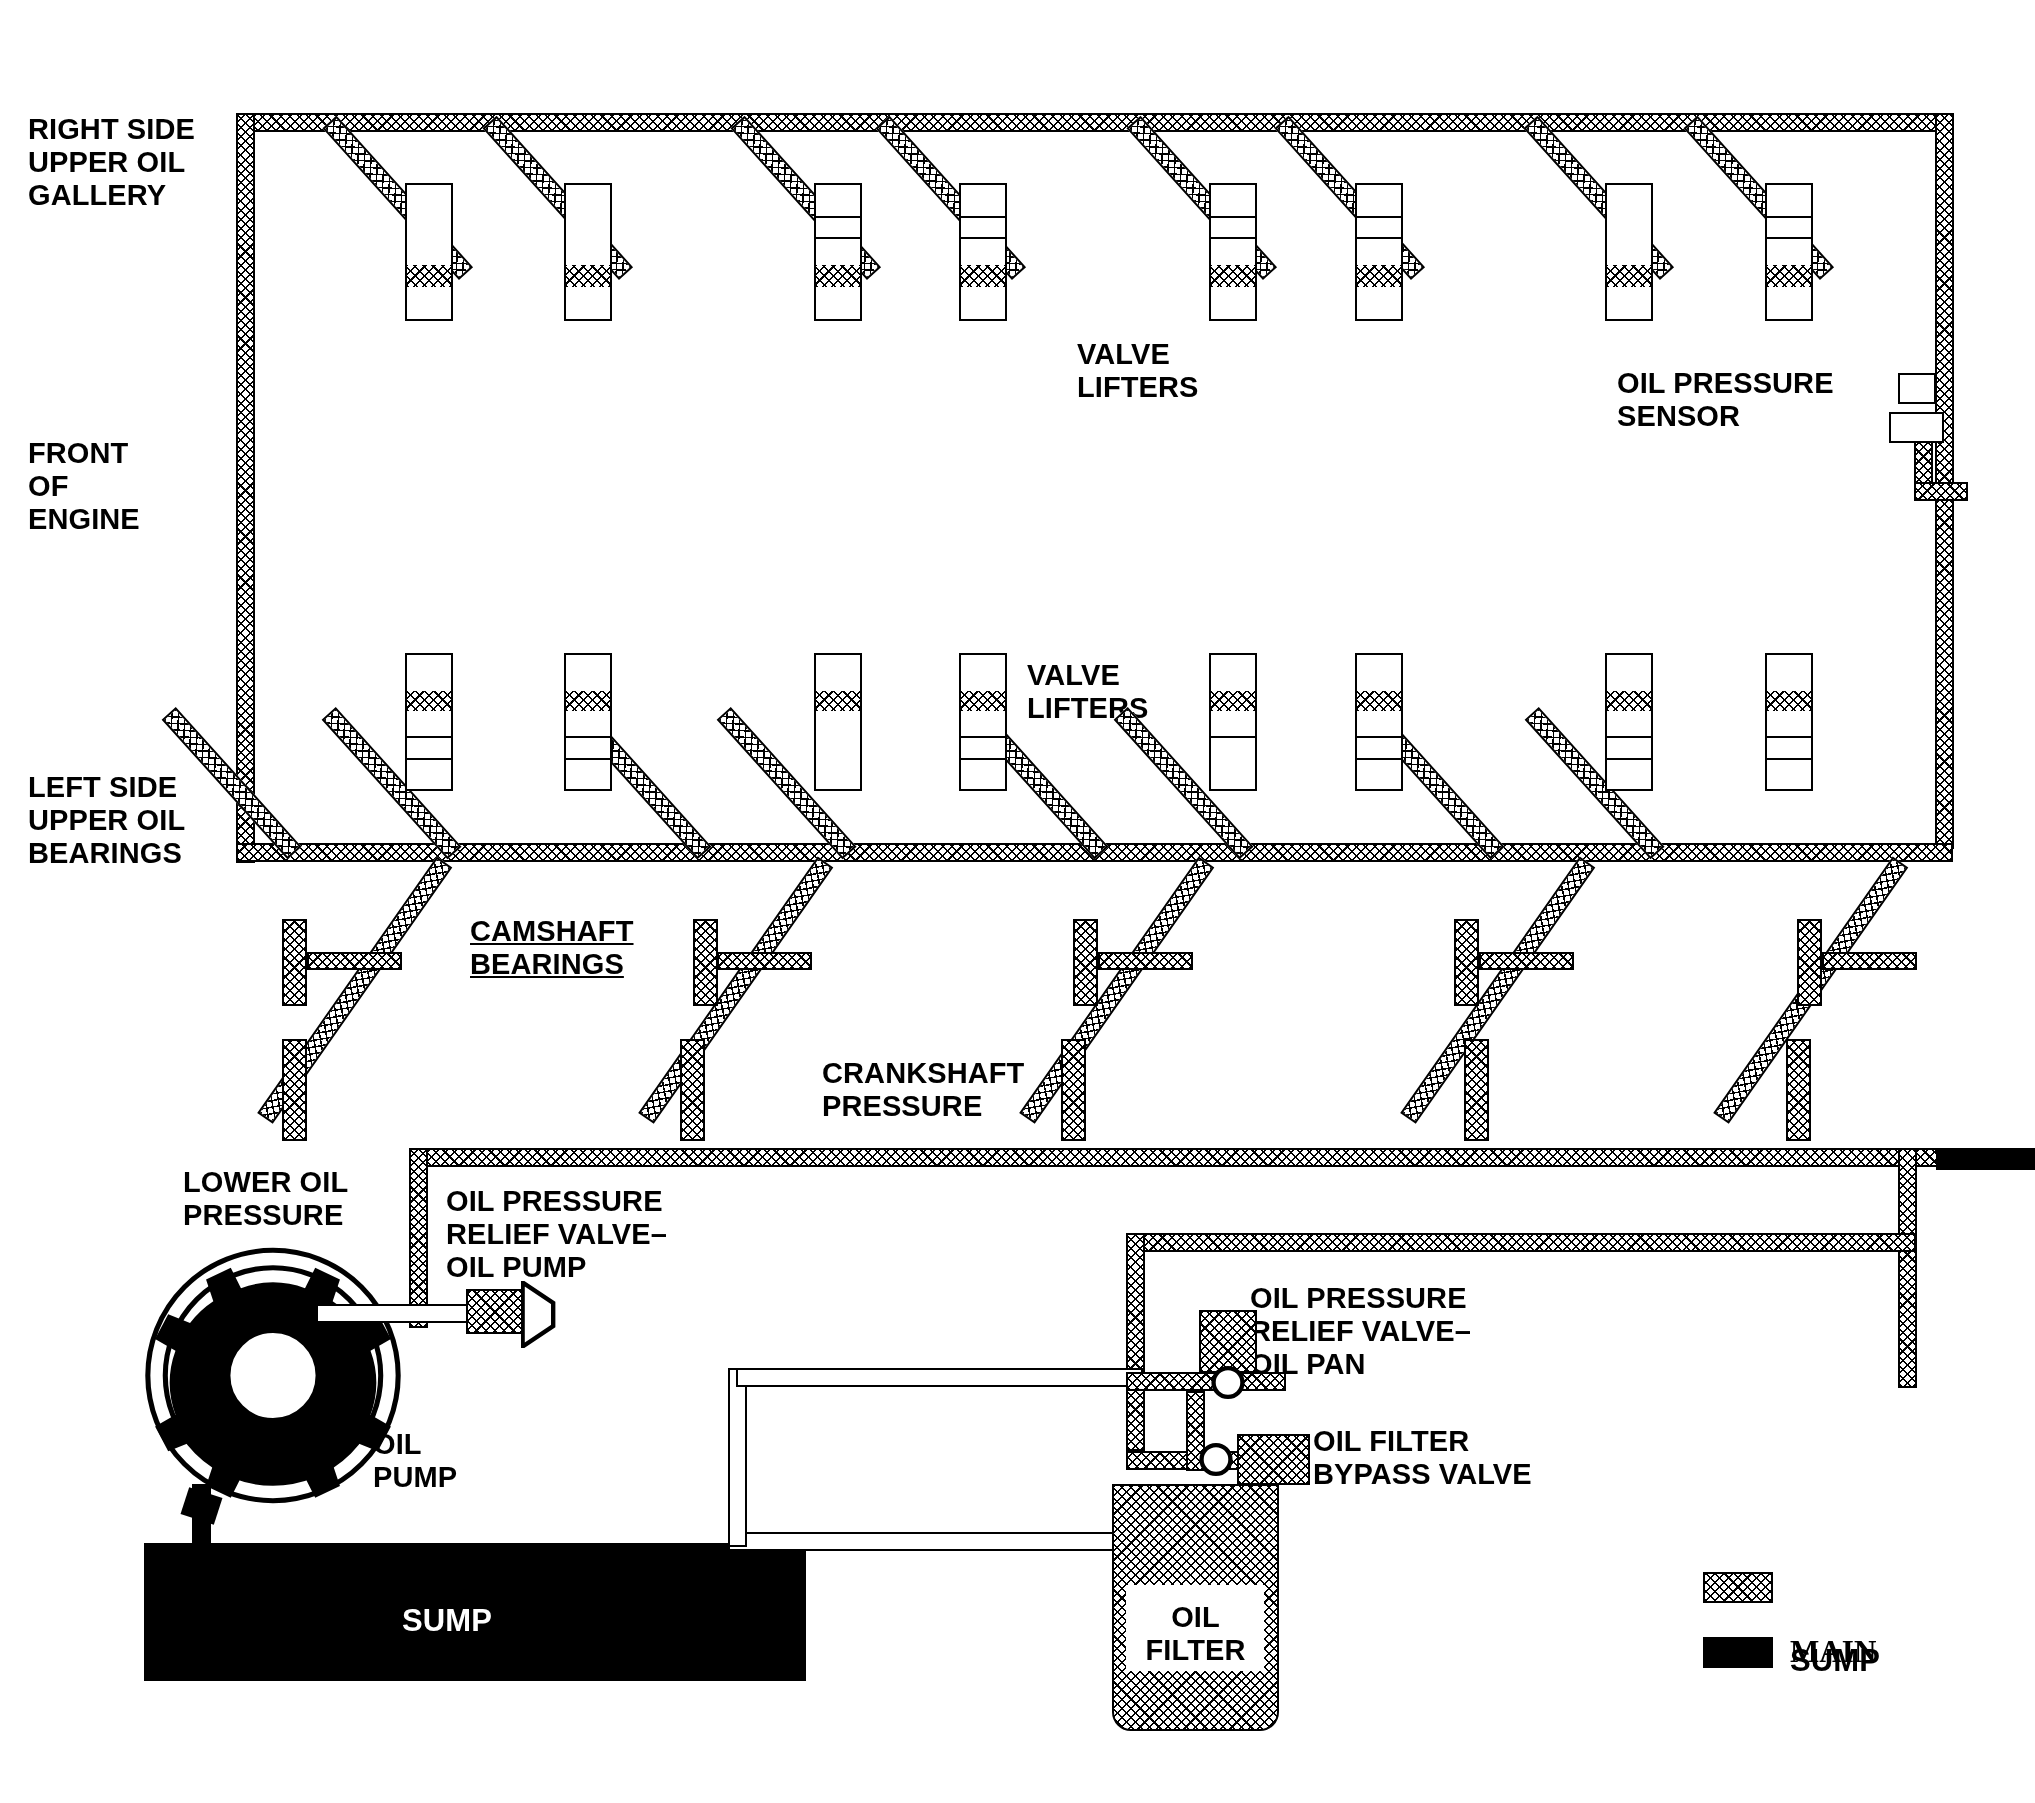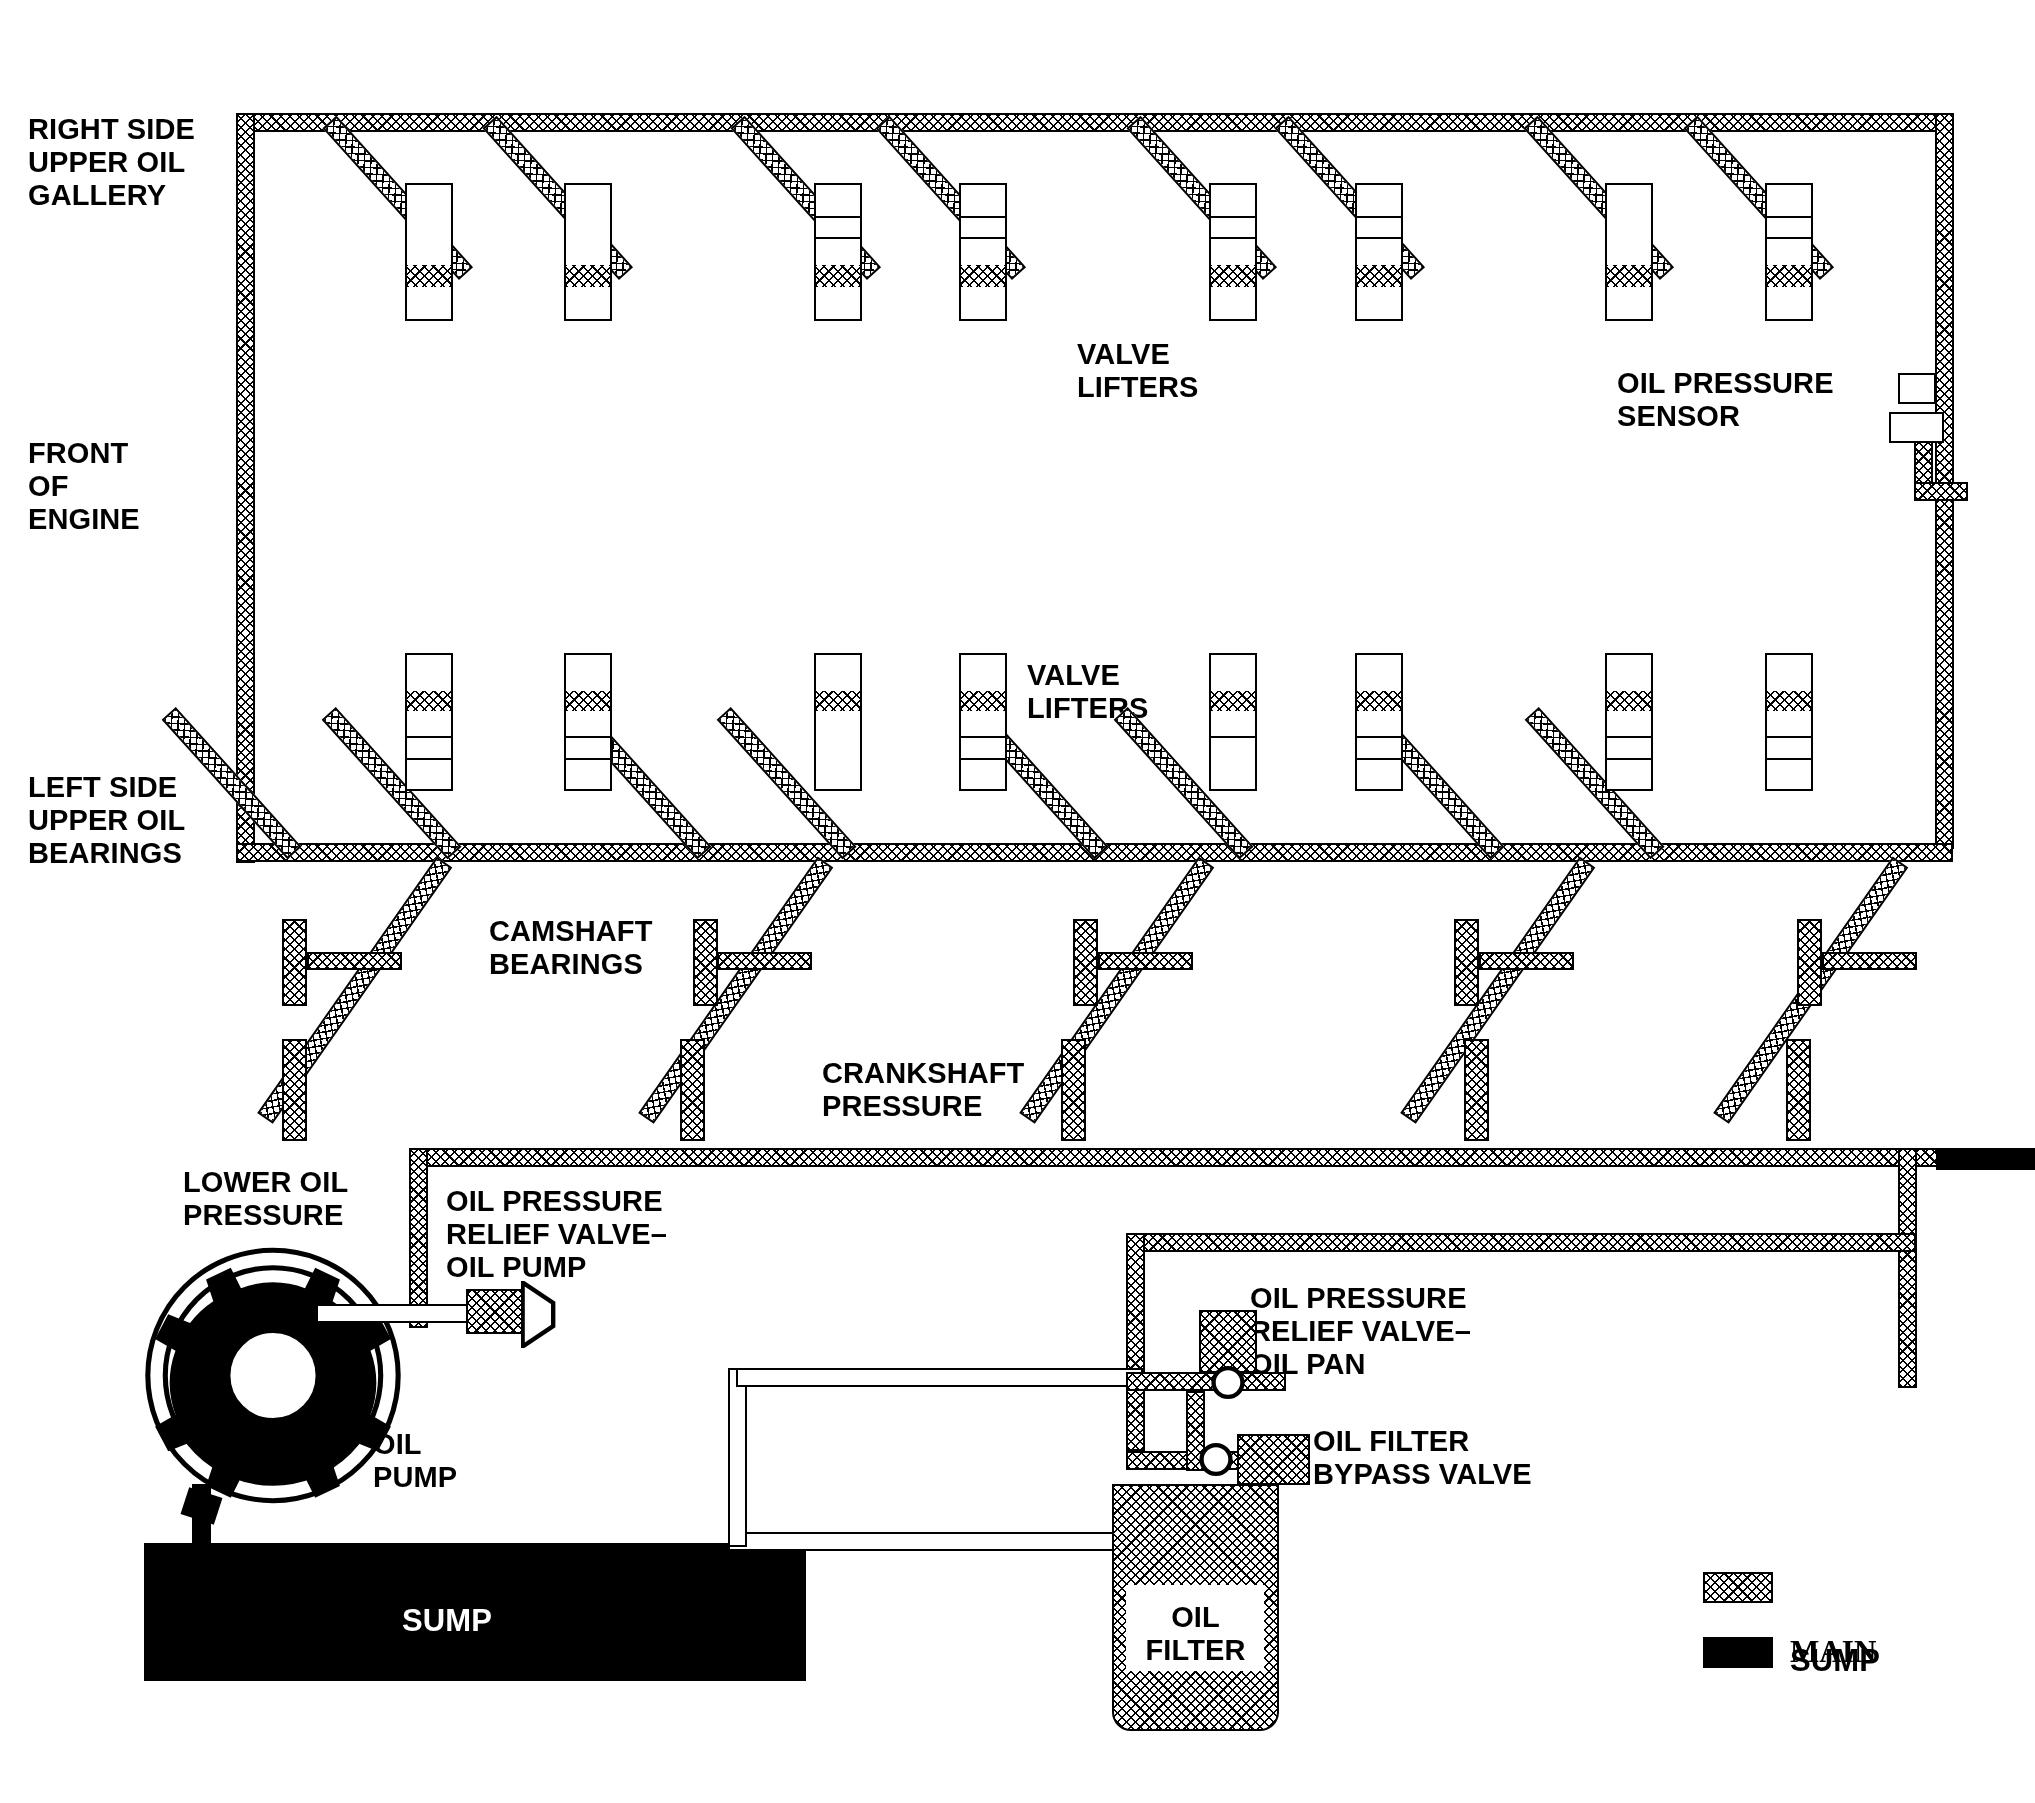--- a/index.html
+++ b/index.html
@@ -42,21 +42,21 @@
 ENGINE</div>
   <div class="lbl f40" style="left:28px;top:771px;">LEFT SIDE
 UPPER OIL
 BEARINGS</div>
   <div class="lbl f40" style="left:1077px;top:338px;">VALVE
 LIFTERS</div>
   <div class="lbl f40" style="left:1027px;top:659px;">VALVE
 LIFTERS</div>
   <div class="lbl f40" style="left:1617px;top:367px;">OIL PRESSURE
 SENSOR</div>
-  <div class="lbl f40" style="left:489px;top:915px;">CAMSHAFT
+  <div class="lbl f40" style="left:470px;top:915px;text-decoration:underline;">CAMSHAFT
 BEARINGS</div>
   <div class="lbl f40" style="left:822px;top:1057px;">CRANKSHAFT
 PRESSURE</div>
   <div class="lbl f40" style="left:183px;top:1166px;">LOWER OIL
 PRESSURE</div>
   <div class="lbl f40" style="left:446px;top:1185px;">OIL PRESSURE
 RELIEF VALVE–
 OIL PUMP</div>
   <div class="lbl f40" style="left:373px;top:1428px;">OIL
 PUMP</div>

